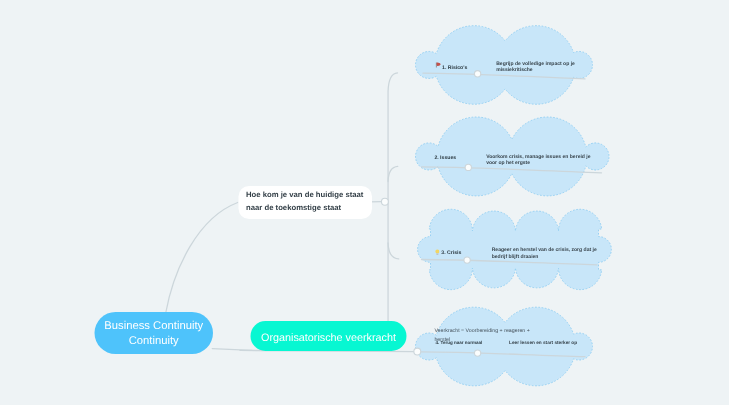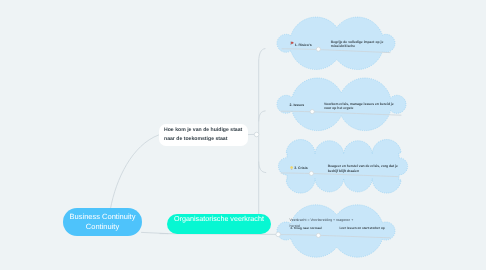--- a/index.html
+++ b/index.html
@@ -6,21 +6,21 @@
   body{width:486px;height:270px;overflow:hidden;background:#eef3f5;
        font-family:"Liberation Sans",sans-serif;-webkit-font-smoothing:antialiased;text-rendering:geometricPrecision;-moz-osx-font-smoothing:grayscale;}
   #canvas{position:relative;width:486px;height:270px;}
   svg.layer{position:absolute;left:0;top:0;width:486px;height:270px;overflow:visible;}
   .nd{position:absolute;box-sizing:border-box;}
 
   .root-node{left:63px;top:208px;width:79px;height:28px;background:#4ec3fb;border-radius:16px;
     display:flex;flex-direction:column;align-items:center;justify-content:center;text-align:center;
     color:#ffffff;font-size:7.5px;line-height:10.5px;}
   .branch-node{left:167px;top:214px;width:104px;height:20px;background:#07f7d2;border-radius:10px;
-    display:flex;justify-content:center;color:#ffffff;font-size:7.2px;}
+    display:flex;align-items:center;justify-content:center;color:#ffffff;font-size:7.2px;}
   .q-node{left:159px;top:123.5px;width:89px;height:22.5px;background:#ffffff;border-radius:7px;
     display:flex;flex-direction:column;justify-content:center;padding-left:5px;
     color:#333f47;font-size:5.15px;line-height:8.8px;font-weight:700;}
 
   .cl-title{position:absolute;font-size:3.45px;font-weight:700;color:#2e3c44;white-space:nowrap;}
   .cl-desc{position:absolute;font-size:3.37px;font-weight:700;color:#39454d;line-height:4.6px;white-space:nowrap;}
   .tip{position:absolute;font-size:3.52px;color:#44505a;line-height:6.4px;white-space:nowrap;}
   .cl-title-sm{position:absolute;font-size:3.02px;font-weight:700;color:#2e3c44;white-space:nowrap;}
   .cl-desc-sm{position:absolute;font-size:3.14px;font-weight:700;color:#39454d;white-space:nowrap;}
   .ic{position:absolute;}

